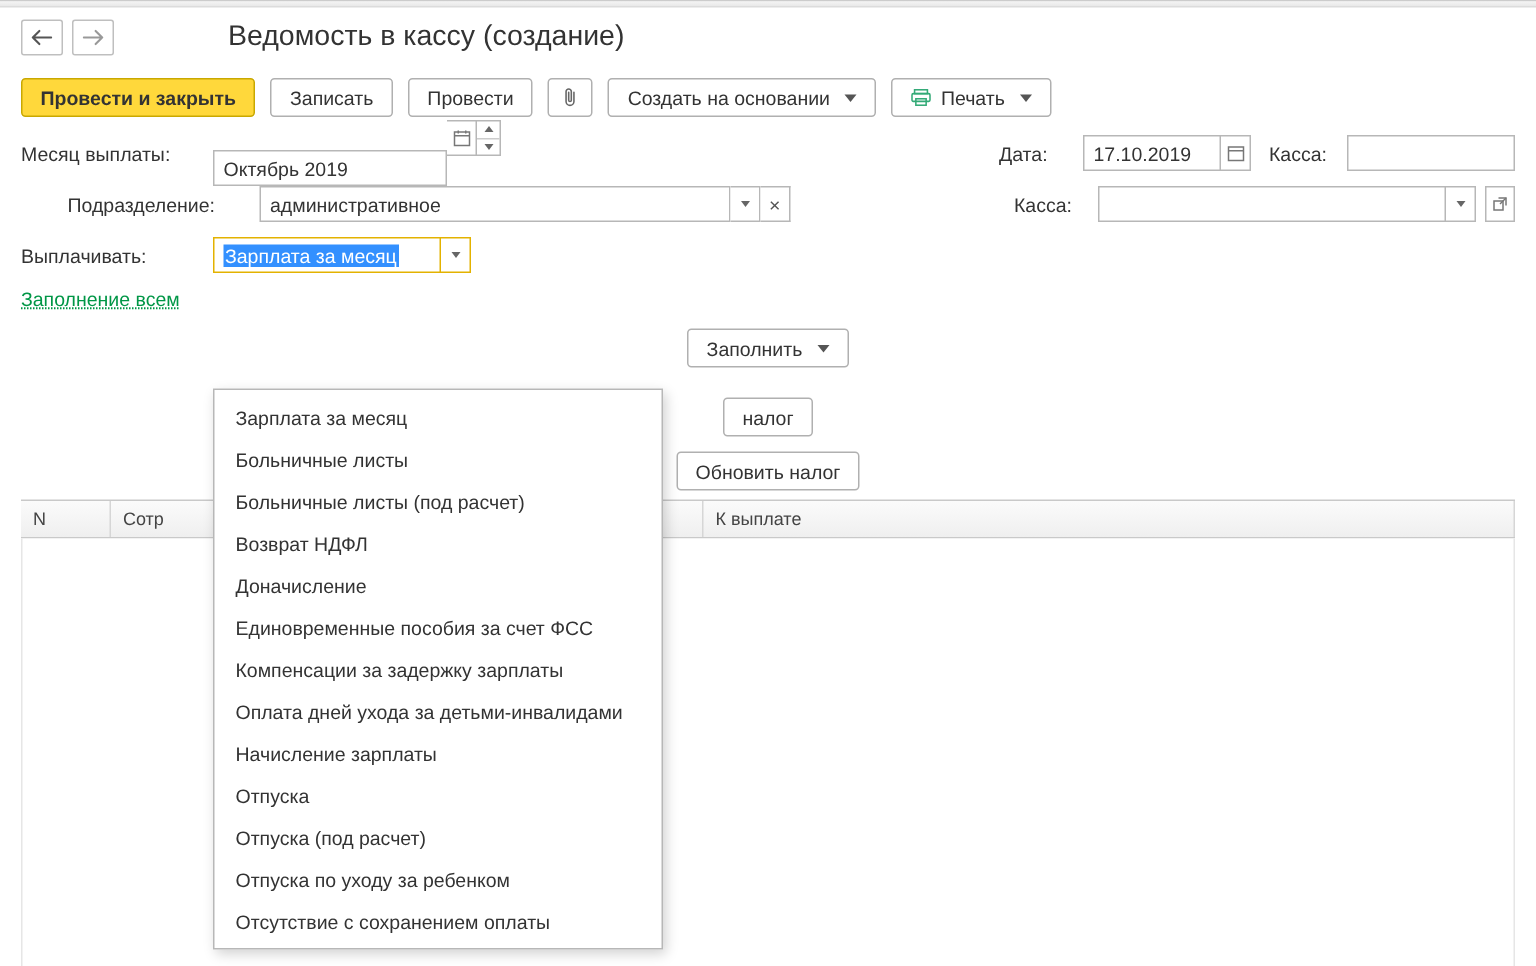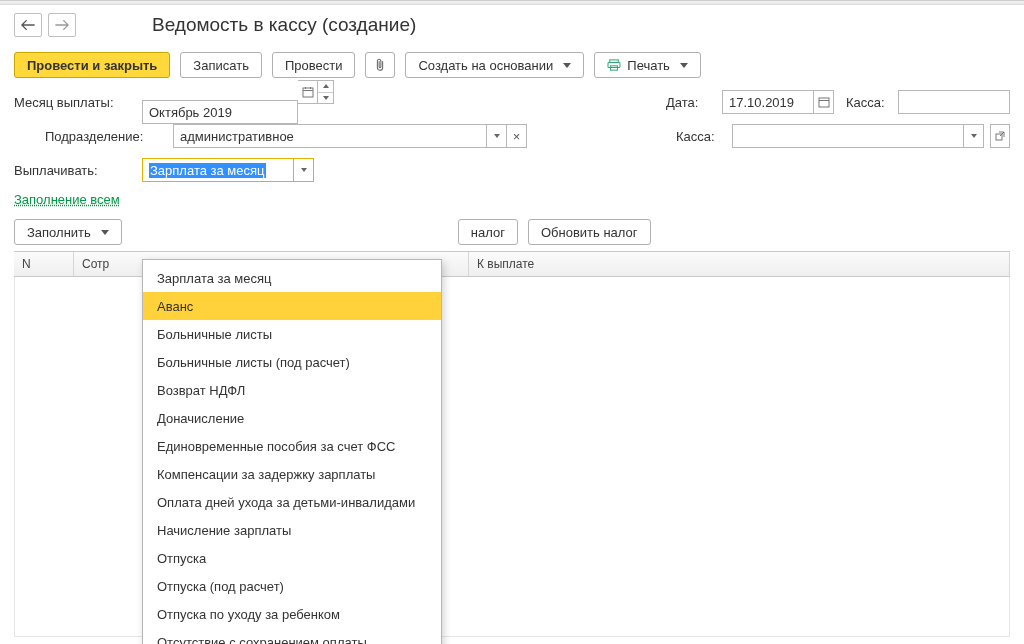--- a/index.html
+++ b/index.html
@@ -50,21 +50,21 @@
     background: #fff; display: inline-flex; align-items: center; justify-content: center;
     cursor: pointer; color: #555;
   }
   .stepper { display:inline-flex; flex-direction:column; width:16px; height:24px; border:1px solid #b7b7b7; border-left:none;}
   .stepper div { flex:1; display:flex; align-items:center; justify-content:center; cursor:pointer; }
   .stepper div:first-child { border-bottom:1px solid #ccc; }
   .tri-up {width:0;height:0;border-left:3px solid transparent;border-right:3px solid transparent;border-bottom:4px solid #666;}
   .tri-down{width:0;height:0;border-left:3px solid transparent;border-right:3px solid transparent;border-top:4px solid #666;}
   .spacer { flex: 1; }
   .link { color: #009646; text-decoration: underline dotted; cursor: pointer; font-size: 13px; }
-  .second-toolbar { display:flex; align-items:center; gap:10px; padding: 6px 14px 6px 14px; }
+  .second-toolbar { display:flex; align-items:center; gap:10px; padding: 6px 14px 6px 14px; flex-direction: column; }
   .table-header { display:flex; height:26px; border-top:1px solid #c9c9c9; border-bottom:1px solid #c9c9c9; background: linear-gradient(#fbfbfb,#efefef); margin: 0 14px; }
   .th { border-right:1px solid #d6d6d6; display:flex; align-items:center; padding:0 8px; color:#444; font-size:12px; }
   .th.n   { width: 60px; }
   .th.emp { width: 395px; }
   .th.sum { flex:1;text-align:center; }
   .table-body { height: 360px; margin: 0 14px; border:1px solid #e6e6e6; border-top:none; background:#fff; }
   
   .dd-field { position: relative; display:inline-flex; align-items:stretch; }
   .dd-field .text-input { border:1px solid #e3b200; }
   .dd-field .igrp-btn { border:1px solid #e3b200; border-left:none; }
@@ -223,21 +223,20 @@
 
   <div class="table-header">
     <div class="th n">N</div>
     <div class="th emp">Сотр</div>
     <div class="th sum">К выплате</div>
   </div>
   <div class="table-body"></div>
 
   <div class="dropdown" id="dd">
       <div class="dd-item">Зарплата за месяц</div>
-      <div class="dd-item highlight">Аванс</div>
       <div class="dd-item">Больничные листы</div>
       <div class="dd-item">Больничные листы (под расчет)</div>
       <div class="dd-item">Возврат НДФЛ</div>
       <div class="dd-item">Доначисление</div>
       <div class="dd-item">Единовременные пособия за счет ФСС</div>
       <div class="dd-item">Компенсации за задержку зарплаты</div>
       <div class="dd-item">Оплата дней ухода за детьми-инвалидами</div>
       <div class="dd-item">Начисление зарплаты</div>
       <div class="dd-item">Отпуска</div>
       <div class="dd-item">Отпуска (под расчет)</div>

